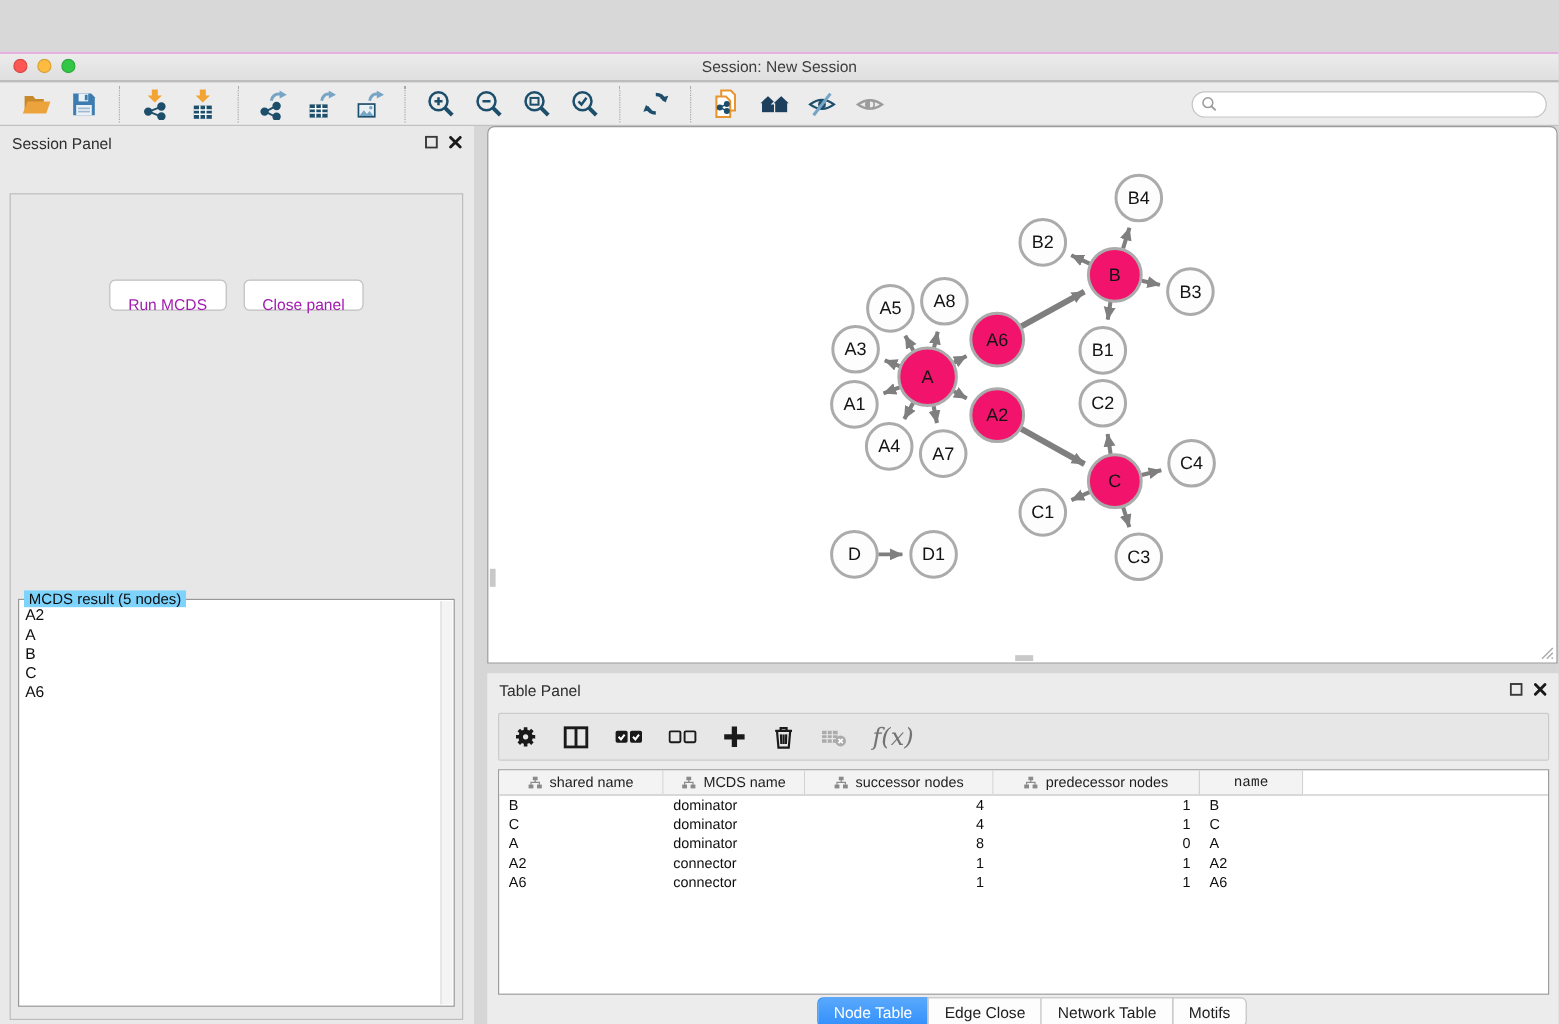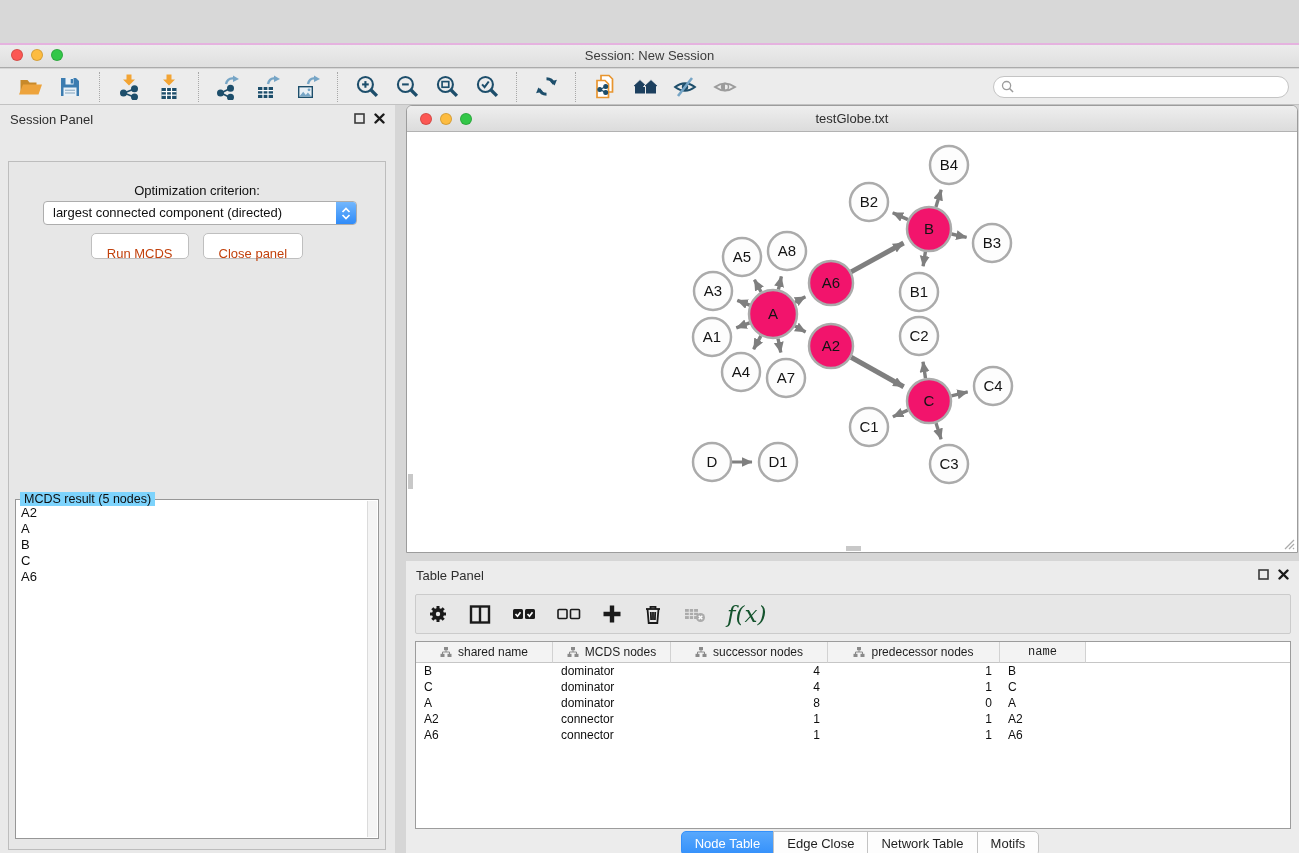--- a/index.html
+++ b/index.html
@@ -38,21 +38,21 @@
     border:1px solid #BDBDBD; }
   .opt-label { margin-top:21px; text-align:center; font-size:13px; color:#101010; }
   .dropdown { position:absolute; left:34px; top:39px; width:314px; height:24px; background:#fff;
     border:1px solid #ADADAD; border-radius:4px; }
   .dd-text { font-size:13px; line-height:22px; padding-left:9px; color:#101010; white-space:nowrap; overflow:hidden; }
   .dd-spinner { position:absolute; right:0px; top:0px; width:20px; height:22px;
     background:linear-gradient(#73B7FD,#2F8BF8); border-radius:0 3px 3px 0; display:flex; flex-direction:column;
     align-items:center; justify-content:center; gap:1px; }
   .btn-row { position:absolute; top:71px; left:0; right:0; display:flex; justify-content:center; gap:14px; }
   .mac-btn { height:23px; padding:12px 15px; font-size:13px; background:#FFFFFF; border:1px solid #BFBFBF;
-    border-radius:5px; color:#c2410c; cursor:default; }
+    border-radius:5px; color:#a21caf; cursor:default; }
 
   .mcds-box { position:absolute; left:6px; top:337px; width:364px; height:340px; border:1px solid #979797; background:#fff; }
   .mcds-legend { position:absolute; top:-8px; left:4px; background:#7dd3fc; padding:0 4px; font-size:12.5px; color:#0E0E0E; }
   .mcds-list { position:absolute; top:1px; left:1px; right:12px; bottom:1px; padding:4px 4px; overflow:hidden; }
   .mcds-item { font-size:13px; line-height:16px; color:#0E0E0E; }
   .mcds-scroll { position:absolute; top:1px; bottom:1px; right:1px; width:10px; background:#F4F4F4; border-left:1px solid #DBDBDB; }
 
   
   .network-window { position:absolute; left:406px; top:62px; width:892px; height:448px; background:#fff;
     border:1px solid #9C9C9C; border-radius:6px 6px 0 0; }
@@ -62,21 +62,21 @@
   .nw-title { text-align:center; line-height:26px; font-size:13px; color:#2E2E2E; }
   .nw-canvas { position:absolute; top:27px; left:1px; right:1px; bottom:1px; background:#FFFFFF; overflow:hidden; }
   .v-thumb { position:absolute; left:0; top:341px; width:5px; height:15px; background:#C8C8C8; }
   .h-thumb { position:absolute; bottom:0; left:438px; width:15px; height:5px; background:#C8C8C8; }
   .resize-grip { position:absolute; right:1px; bottom:1px; }
 
   
   .table-panel { position:absolute; left:406px; top:518px; width:893px; height:300px; background:#ECECEC; }
   .tp-toolbar { position:absolute; left:9px; top:33px; width:876px; height:40px; background:#E7E7E7;
     border:1px solid #CBCBCB; border-radius:2px; display:flex; align-items:center; padding:0 12px; gap:21px; }
-  .fx { font-family:"DejaVu Serif",serif; font-style:italic; font-size:23px; color:#14532d; }
+  .fx { font-family:"DejaVu Serif",serif; font-style:italic; font-size:20px; color:#737373; }
   .tp-table { position:absolute; left:9px; top:80px; width:876px; height:188px; background:#fff;
     border:1px solid #9C9C9C; overflow:hidden; }
   .tt-header { display:flex; height:21px; }
   .tt-hcell { background:#F3F3F3; border-right:1px solid #D2D2D2; border-bottom:1px solid #C6C6C6;
     display:flex; align-items:center; justify-content:center; gap:6px; font-size:12px; color:#1E1E1E; }
   .tt-hfill { flex:1; border-bottom:1px solid #C6C6C6; background:#fff; }
   .tt-row { display:flex; height:16px; align-items:center; }
   .tt-cell { padding:0 8px; font-size:12px; color:#0E0E0E; white-space:nowrap; overflow:hidden; }
   .tp-tabs { position:absolute; left:16px; right:0; top:270px; display:flex; justify-content:center; }
 
@@ -286,59 +286,39 @@
     <div class="cp-title">Session Panel</div>
     <div class="panel-btns">
       <svg width="11" height="11" viewBox="0 0 11 11">
         <rect x="1" y="1" width="9" height="9" fill="none" stroke="#3A3A3A" stroke-width="1.6"></rect>
       </svg>
       <svg width="11" height="11" viewBox="0 0 11 11">
         <path d="M1.5 1.5 L9.5 9.5 M9.5 1.5 L1.5 9.5" stroke="#1A1A1A" stroke-width="2.4" stroke-linecap="round"></path>
       </svg>
     </div>
     <div class="cp-content">
-      <div class="opt-label">Optimization criterion:</div>
-      <div class="dropdown">
-        <div class="dd-text">largest connected component (directed)</div>
-        <div class="dd-spinner">
-          <svg width="10" height="6" viewBox="0 0 10 6">
-            <path d="M1.5 5 L5 1.5 L8.5 5" fill="none" stroke="#fff" stroke-width="1.7"></path>
-            </svg>
-          <svg width="10" height="6" viewBox="0 0 10 6">
-            <path d="M1.5 1 L5 4.5 L8.5 1" fill="none" stroke="#fff" stroke-width="1.7"></path>
-            </svg>
-        </div>
-      </div>
       <div class="btn-row">
         <button class="mac-btn">Run MCDS</button>
         <button class="mac-btn">Close panel</button>
       </div>
       <div class="mcds-box">
         <div class="mcds-legend">MCDS result (5 nodes)</div>
         <div class="mcds-list">
             <div class="mcds-item">A2</div>
             <div class="mcds-item">A</div>
             <div class="mcds-item">B</div>
             <div class="mcds-item">C</div>
             <div class="mcds-item">A6</div>
           </div>
         <div class="mcds-scroll"></div>
       </div>
     </div>
   </div>
 
   <div class="network-window">
-    <div class="nw-titlebar">
-      <div class="nw-lights">
-        <div class="light" style="background:#FC5753"></div>
-        <div class="light" style="background:#FDBC40"></div>
-        <div class="light" style="background:#33C748"></div>
-      </div>
-      <div class="nw-title">testGlobe.txt</div>
-    </div>
     <div class="nw-canvas">
       <svg id="graph-svg" width="889" height="420">
           <defs>
             <marker id="arrow" markerUnits="userSpaceOnUse" markerWidth="13" markerHeight="11" refX="10.5" refY="5" orient="auto">
               <path d="M0 0 L11 5 L0 10 Z" fill="#7F7F7F"></path>
             </marker>
           </defs>
           <line x1="353.1" y1="159.0" x2="346.4" y2="146.8" stroke="#7F7F7F" stroke-width="3.4" marker-end="url(#arrow)"></line>
           <line x1="370.4" y1="156.6" x2="373.4" y2="143.4" stroke="#7F7F7F" stroke-width="3.4" marker-end="url(#arrow)"></line>
           <line x1="341.7" y1="172.1" x2="329.3" y2="167.3" stroke="#7F7F7F" stroke-width="3.4" marker-end="url(#arrow)"></line>
@@ -495,21 +475,21 @@
           </div>
           <div class="tt-hcell" style="width: 118px;">
             <svg width="12" height="11" viewBox="0 0 12 11">
               <path d="M6 3 v2 M2.5 7 V5 h7 v2" stroke="#8A8A8A" fill="none"></path>
               <g fill="#8A8A8A">
                 <rect x="4" y="0" width="4" height="3.2"></rect>
                 <rect x="0.5" y="6.8" width="4" height="3.2"></rect>
                 <rect x="7.5" y="6.8" width="4" height="3.2"></rect>
               </g>
             </svg>
-            <span>MCDS nodes</span>
+            <span>MCDS name</span>
           </div>
           <div class="tt-hcell" style="width: 157px;">
             <svg width="12" height="11" viewBox="0 0 12 11">
               <path d="M6 3 v2 M2.5 7 V5 h7 v2" stroke="#8A8A8A" fill="none"></path>
               <g fill="#8A8A8A">
                 <rect x="4" y="0" width="4" height="3.2"></rect>
                 <rect x="0.5" y="6.8" width="4" height="3.2"></rect>
                 <rect x="7.5" y="6.8" width="4" height="3.2"></rect>
               </g>
             </svg>

